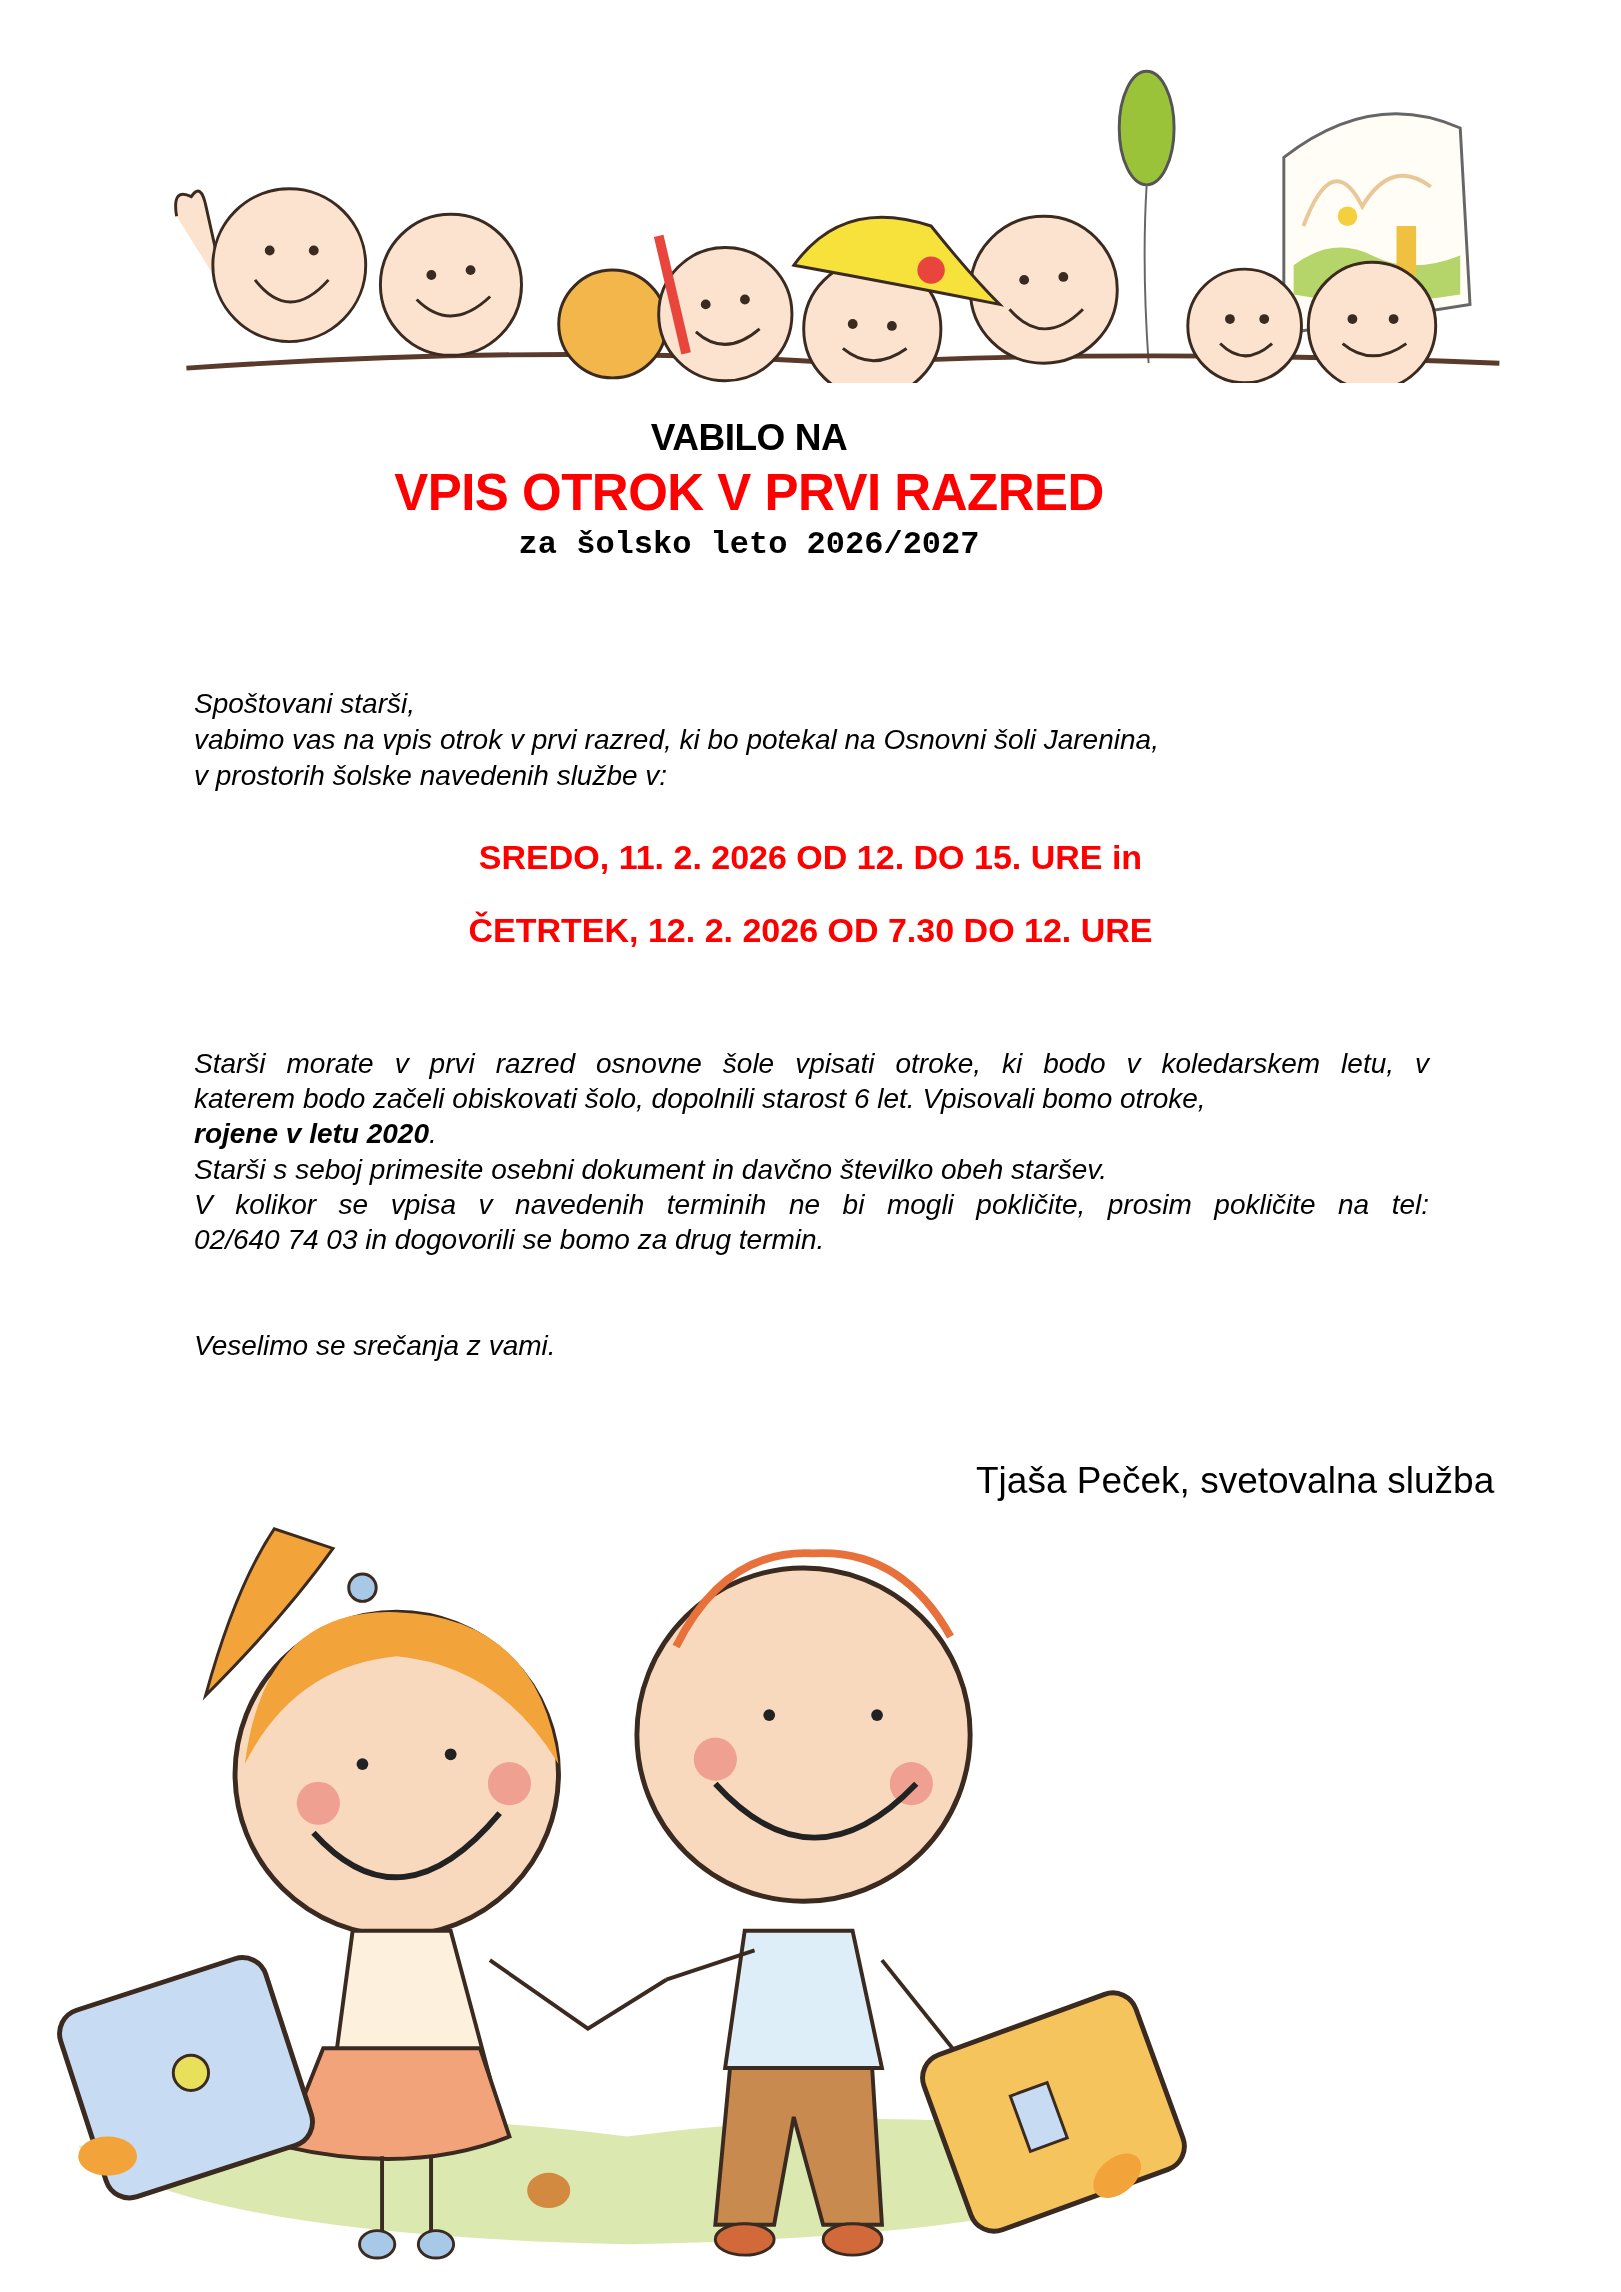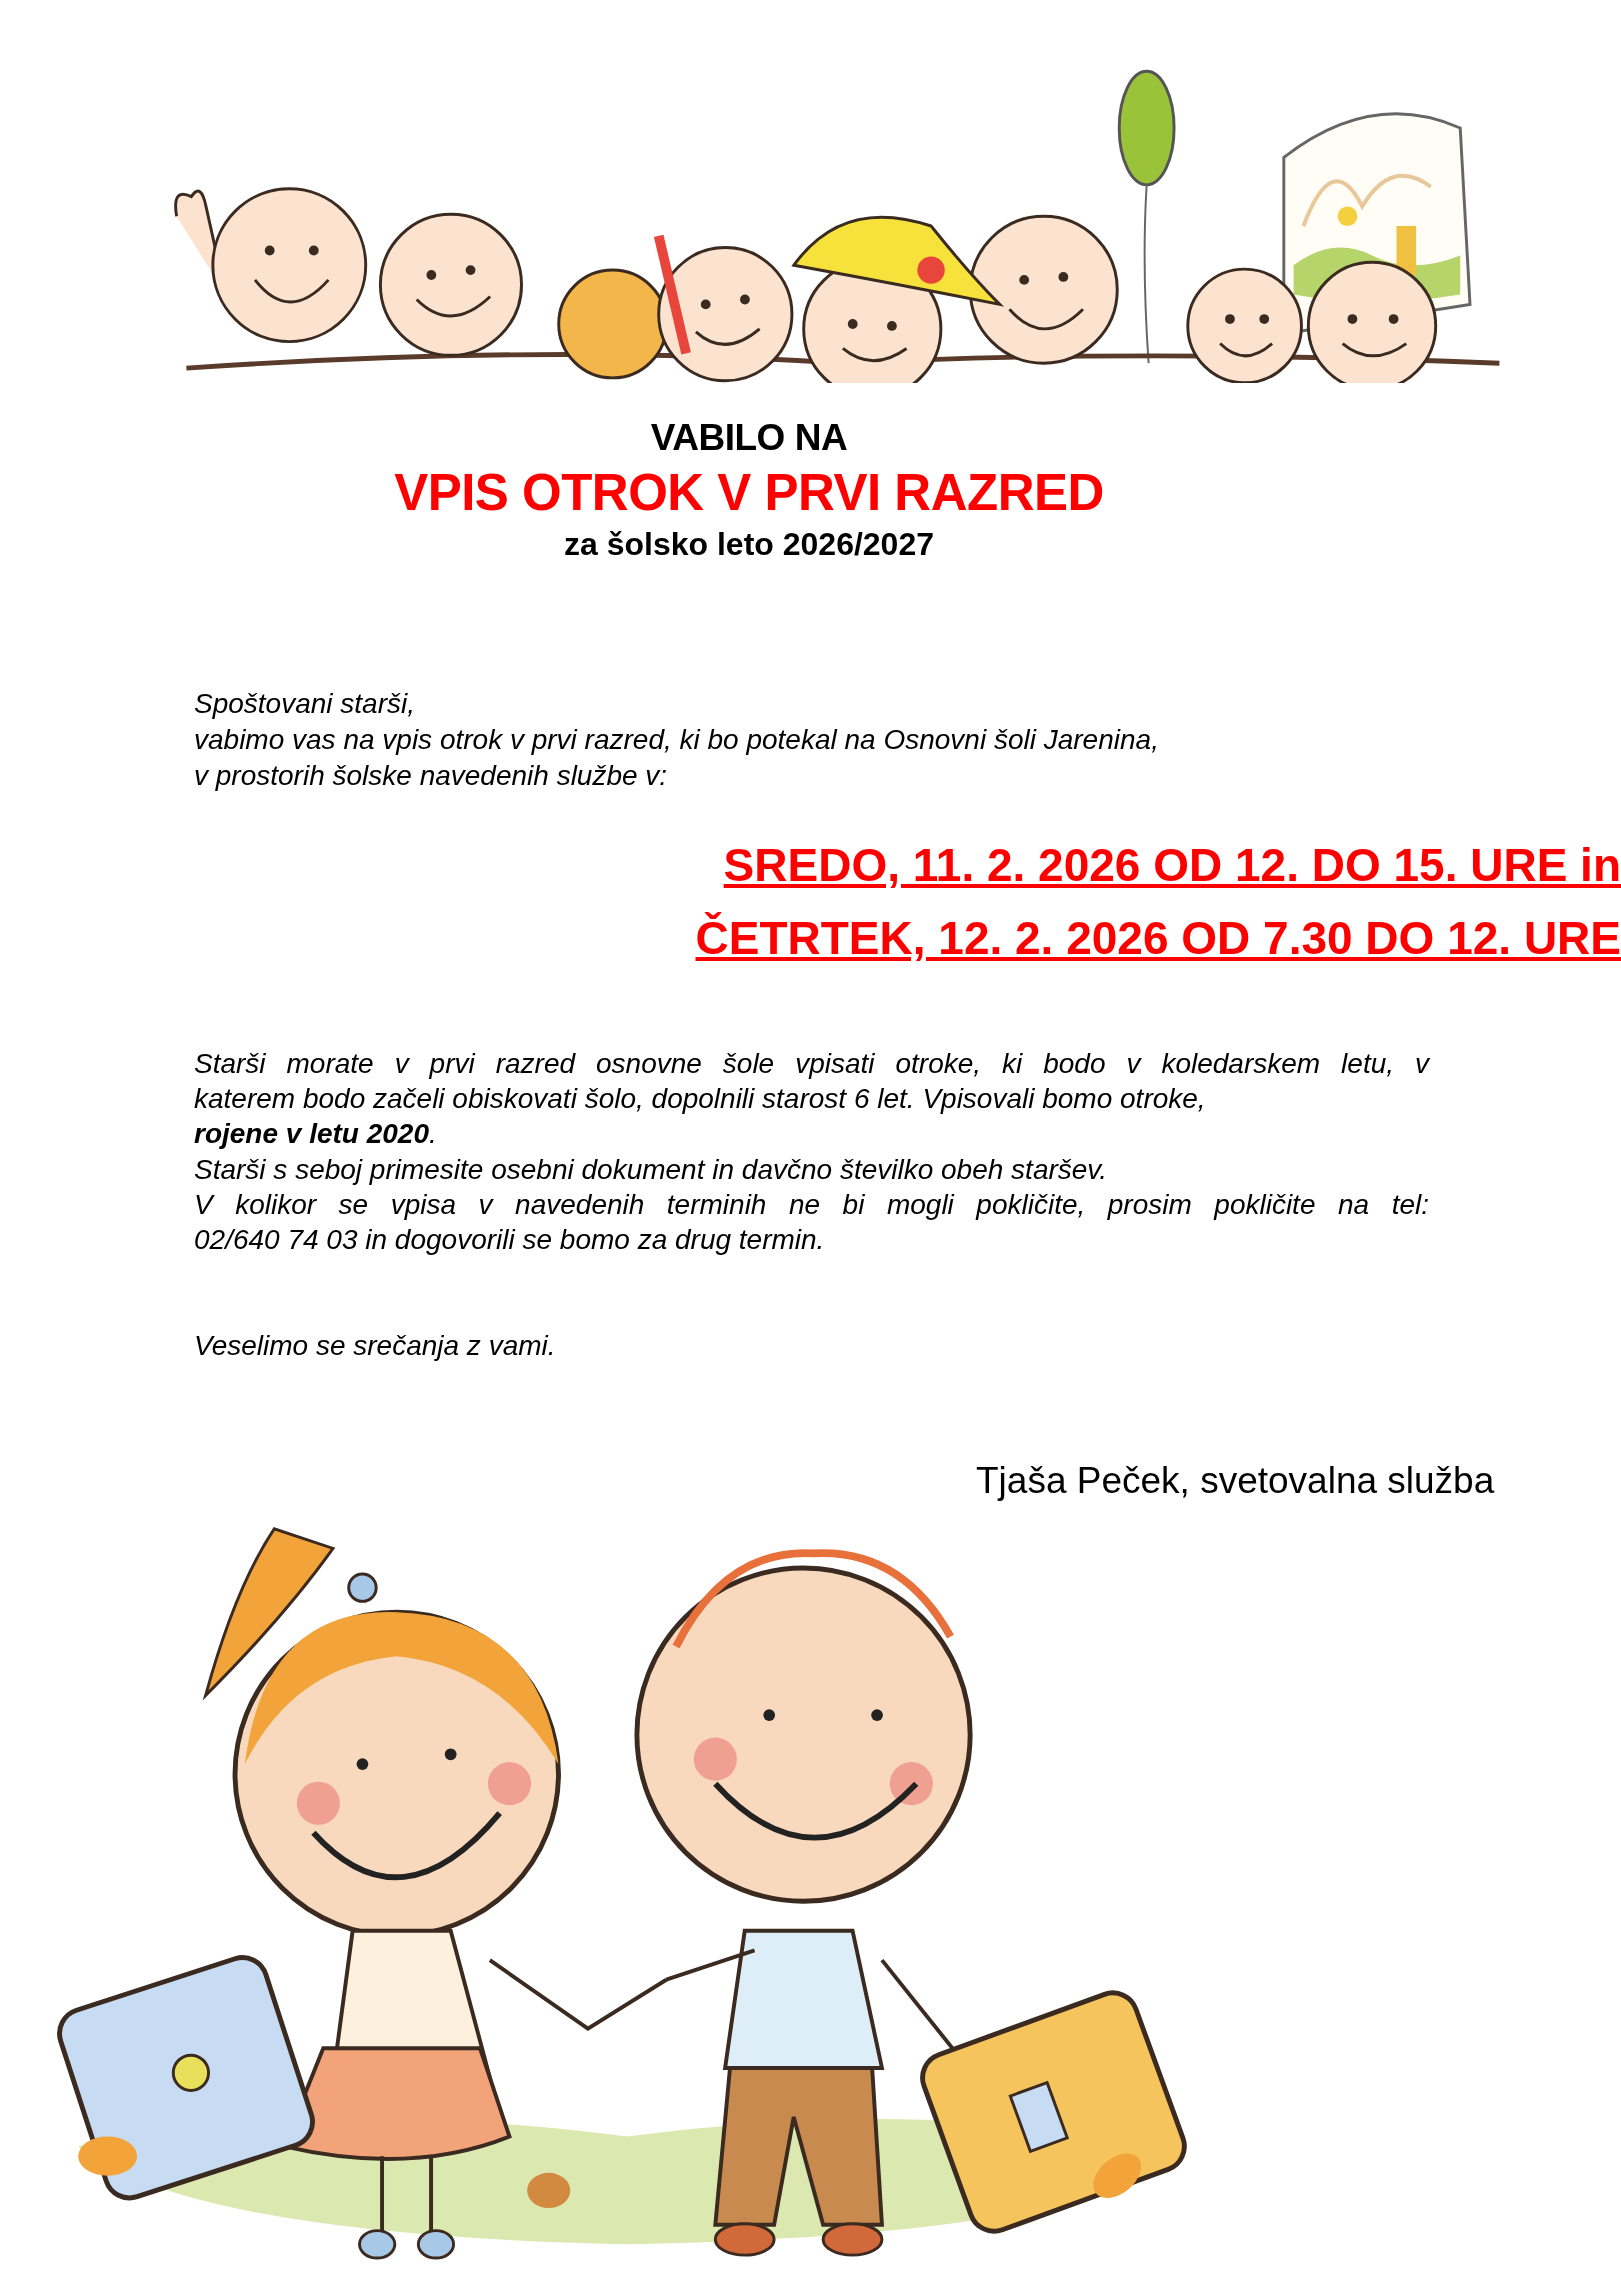--- a/index.html
+++ b/index.html
@@ -3,23 +3,23 @@
 <meta charset="utf-8">
 <style>
   html, body { margin:0; padding:0; background:#ffffff; }
   body { width:1621px; height:2293px; position:relative; overflow:hidden;
          font-family:"Liberation Sans", sans-serif; color:#000; }
   .abs { position:absolute; }
   .header-illustration { left:157px; top:69px; width:1362px; height:314px; }
   .title-block { left:0; width:1498px; text-align:center; }
   .t1 { top:417px; font-size:37px; font-weight:bold; letter-spacing:-0.5px; }
   .t2 { top:463px; font-size:51px; font-weight:bold; color:#ff0000; letter-spacing:-0.5px; }
-  .t3 { top:526px; font-size:32px; font-weight:bold; }
+  .t3 { top:526px; font-size:32px; font-weight:bold;font-family:Liberation Mono, monospace; }
   .body-text { left:194px; font-size:28px; line-height:35px; white-space:nowrap;font-style:italic; }
-  .date-line { left:0; width:1621px; text-align:right; font-size:46px; font-weight:bold; color:#ff0000;text-decoration:underline; }
+  .date-line { left:0; width:1621px; text-align:center; font-size:34px; font-weight:bold; color:#ff0000; }
   .bold { font-weight:bold; }
   .signature { left:976px; top:1460px; font-size:37px; }
   .footer-illustration { left:39px; top:1470px; width:1186px; height:794px; }
   .justify-line { display:block; width:1235px; text-align:justify; text-align-last:justify; }
 </style>
 </head>
 <body>
 
 <svg class="abs header-illustration" viewBox="0 0 1390 320">
 

